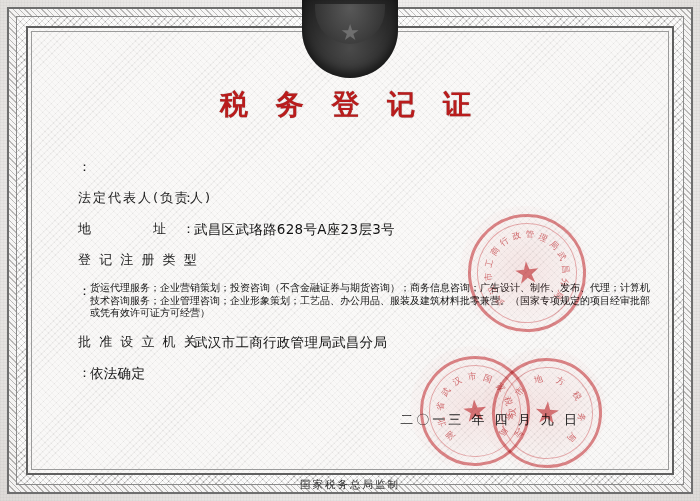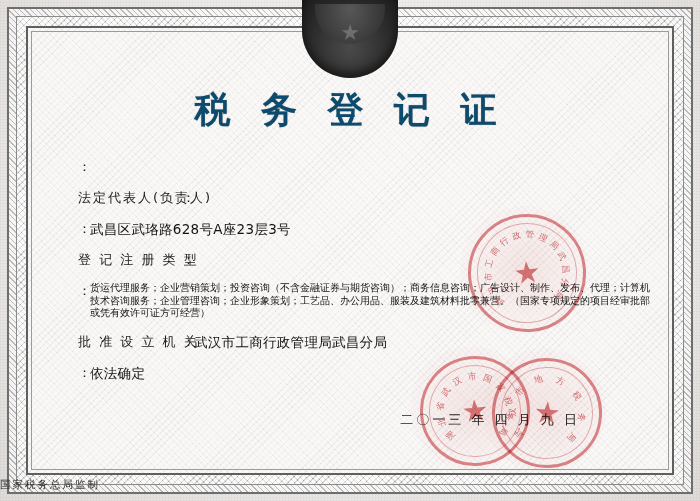--- a/index.html
+++ b/index.html
@@ -90,24 +90,24 @@
     opacity: .75;
   }
 
   
   .title {
     position: absolute;
     left: 0; right: 0;
     top: 86px;
     text-align: center;
     font-family: "DejaVu Sans", "Liberation Sans", sans-serif;
-    font-size: 36px;
+    font-size: 28px;
     font-weight: bold;
     letter-spacing: 9px;
-    color: #0c4a6e;
+    color: #b91c1c;
     text-shadow: 0 0 1px rgba(0,0,0,0.4);
   }
 
   
   .serial {
     position: absolute;
     right: 46px;
     top: 140px;
     font-size: 13px;
     color: #1c1c1c;
@@ -169,20 +169,21 @@
     letter-spacing: 3px;
     color: #1b1b1b;
     white-space: nowrap;
   }
 
   
   .footer-caption {
     position: absolute;
     left: 0; right: 0;
     bottom: 9px;
+    text-align: center;
     font-size: 10.5px;
     letter-spacing: 2px;
     color: #2a2a2a;
   }
 
   
   .seal {
     position: absolute;
     border-radius: 50%;
     border: 3px solid rgba(200,40,45,0.55);
@@ -266,20 +267,21 @@
     <div class="row">
       <div class="row-colon">：</div>
     </div>
 
     <div class="row">
       <div class="row-label">法定代表人(负责人)</div>
       <div class="row-colon">：</div>
     </div>
 
     <div class="row">
+      <div class="row-label">地　　　　址</div>
       <div class="row-colon">：</div>
       <div class="row-value">武昌区武珞路628号A座23层3号</div>
     </div>
 
     <div class="row">
       <div class="row-label">登 记 注 册 类 型</div>
       <div class="row-colon">：</div>
     </div>
 
     <div class="row scope">

